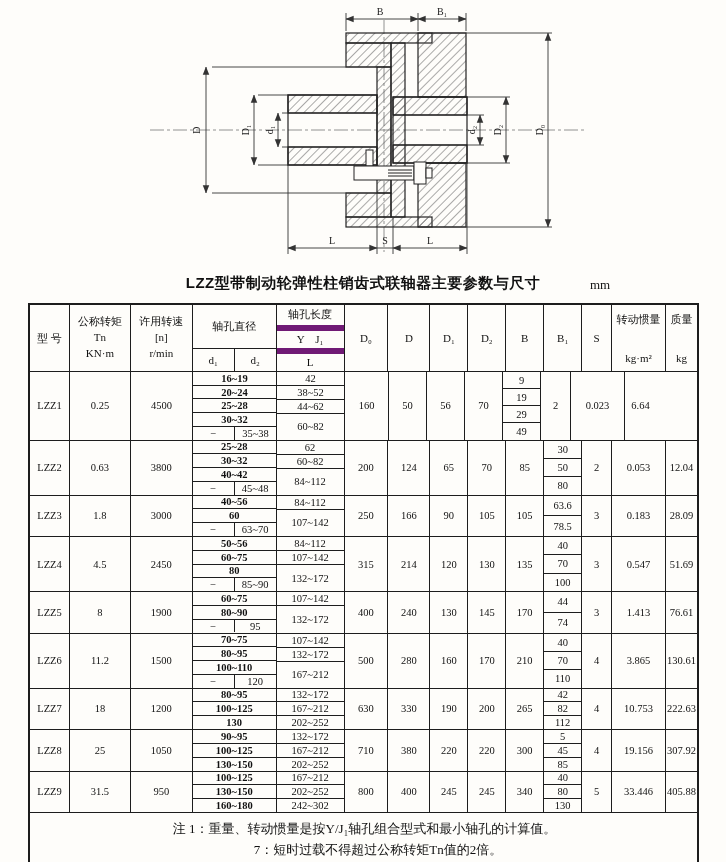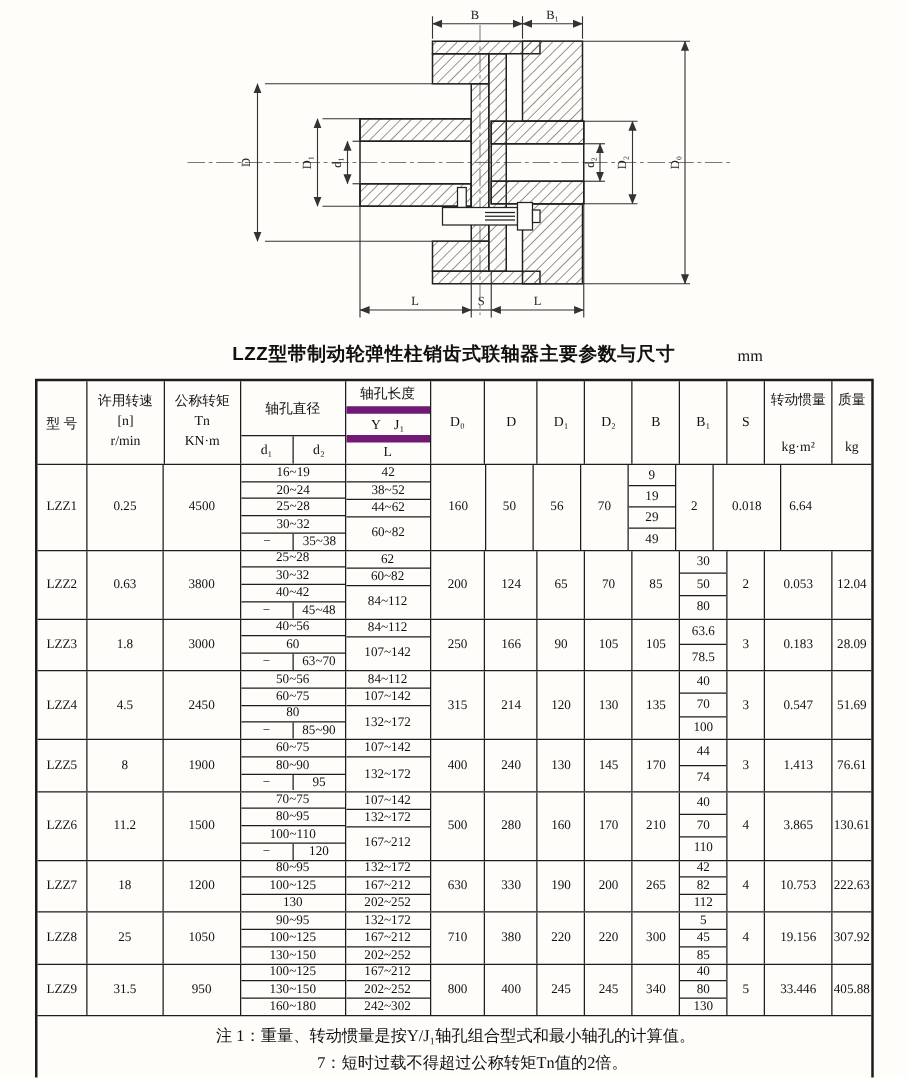--- a/index.html
+++ b/index.html
@@ -36,21 +36,21 @@
   .hsplit .htop{flex:2; display:flex; align-items:center; justify-content:center; border-bottom:1px solid #1d1d1d;}
   .hsplit .hmid{flex:1; display:flex; align-items:center; justify-content:center; border-bottom:6px solid #701a75;}
   .hsplit .hbot{flex:1; display:flex; align-items:center; justify-content:center;}
   .hsplit .hsubrow{flex:1; display:flex; align-items:stretch;}
   .hsubrow .half{flex:1; display:flex; align-items:center; justify-content:center;}
   .hsubrow .half:first-child{border-right:1px solid #1d1d1d;}
   .hspread{display:flex; flex-direction:column; align-items:center; justify-content:space-between; padding:7px 0; width:100%; height:100%; box-sizing:border-box;}
 
   .subrow{flex:1; display:flex; align-items:stretch; border-bottom:1px solid #1d1d1d;}
   .subrow:last-child{border-bottom:none;}
-  .subrow .full{flex:1; display:flex; align-items:center; justify-content:center;}
+  .subrow .full{flex:1; display:flex; align-items:center; justify-content:center;font-weight:bold;}
   .subrow .half{flex:1; display:flex; align-items:center; justify-content:center;}
   .subrow .half:first-child{border-right:1px solid #1d1d1d;}
   .lcell{display:flex; align-items:center; justify-content:center; border-bottom:1px solid #1d1d1d;}
   .lcell.lastl{border-bottom:none;}
   .b1cell{flex:1; display:flex; align-items:center; justify-content:center; border-bottom:1px solid #1d1d1d;}
   .b1cell:last-child{border-bottom:none;}
 
   .notes{border-bottom:none; padding:5px 8px 6px 10px; font-size:13px; line-height:1.65;text-align:center;}
   .note2{margin-left:27px;}
 </style>
@@ -170,32 +170,32 @@
 
   <div class="title-row">
     <span class="title">LZZ型带制动轮弹性柱销齿式联轴器主要参数与尺寸</span>
   </div>
   <span class="unit">mm</span>
 
   <div class="tbl">
 
     <div class="row thead">
       <div class="c w-model">型  号</div>
+      <div class="c w-tq">
+        <div class="hstack">
+          <div>公称转矩</div>
+          <div>Tn</div>
+          <div>KN·m</div>
+        </div>
+      </div>
       <div class="c w-sp">
         <div class="hstack">
           <div>许用转速</div>
           <div>[n]</div>
           <div>r/min</div>
-        </div>
-      </div>
-      <div class="c w-tq">
-        <div class="hstack">
-          <div>公称转矩</div>
-          <div>Tn</div>
-          <div>KN·m</div>
         </div>
       </div>
       <div class="c w-bore col">
         <div class="hsplit">
           <div class="htop">轴孔直径</div>
           <div class="hsubrow">
             <div class="half">d₁</div>
             <div class="half">d₂</div>
           </div>
         </div>
@@ -261,21 +261,21 @@
           <div class="c w-d1">50</div>
           <div class="c w-d2">56</div>
           <div class="c w-b">70</div>
           <div class="c w-b1 col">
             <div class="b1cell">9</div>
             <div class="b1cell">19</div>
             <div class="b1cell">29</div>
             <div class="b1cell">49</div>
           </div>
           <div class="c w-s">2</div>
-          <div class="c w-j">0.018</div>
+          <div class="c w-j">0.023</div>
           <div class="c w-m last">6.64</div>
         </div>
         <div class="row model-row" style="height: 54px;">
           <div class="c w-model">LZZ2</div>
           <div class="c w-tq">0.63</div>
           <div class="c w-sp">3800</div>
           <div class="c w-bore col">
             <div class="subrow">
               <div class="full">25~28</div>
             </div>

